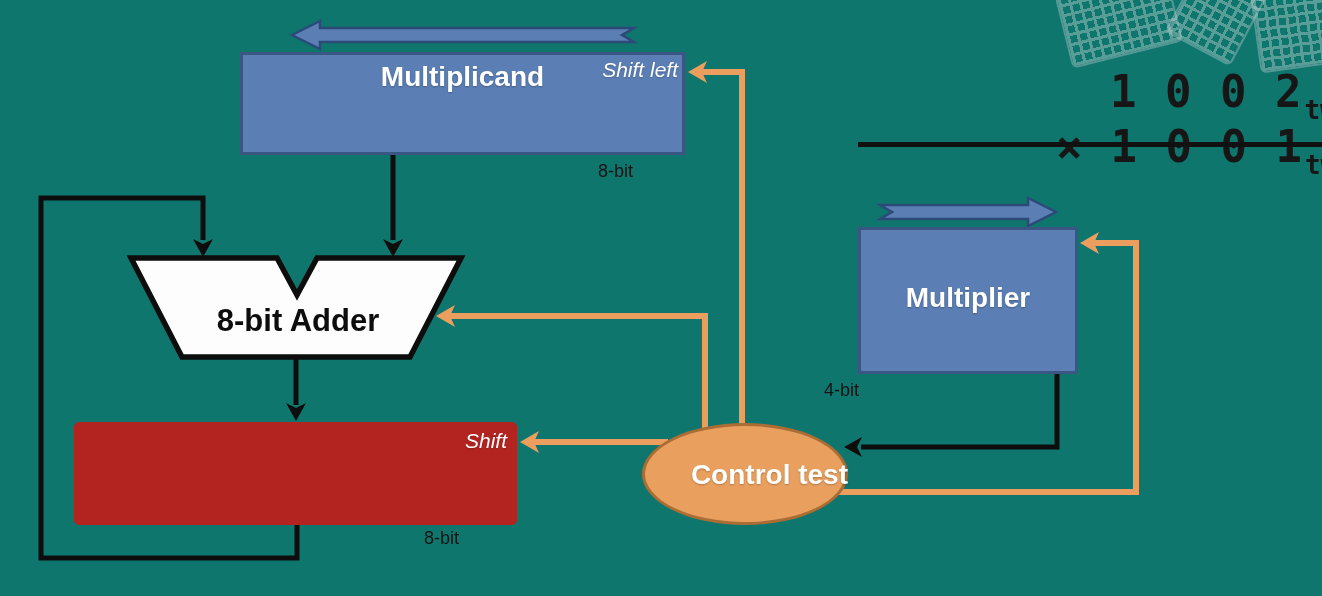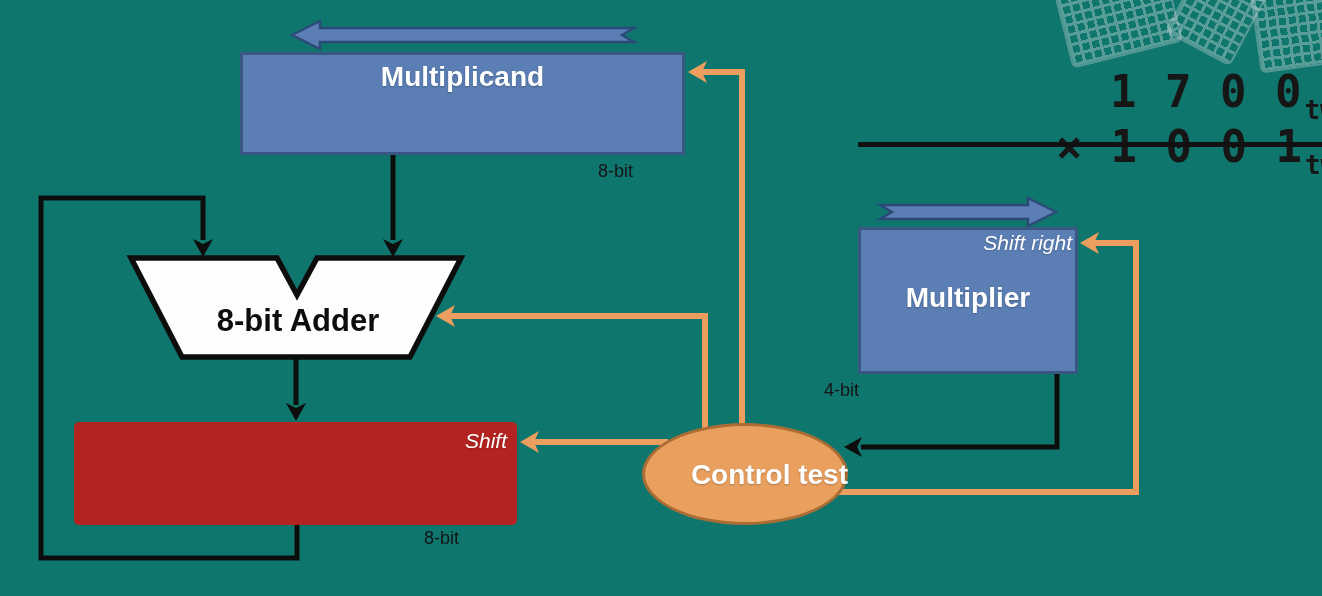--- a/index.html
+++ b/index.html
@@ -149,37 +149,37 @@
 
     <polygon points="131,258 277,258 297,295 317,258 461,258 410,357 182,357" fill="#fdfdfe" stroke="#0d0d0d" stroke-width="5.5" stroke-linejoin="miter"></polygon>
 
     <polygon points="292,35 320,21 320,28 634,28 622,35 634,42 320,42 320,49" fill="#5b7eb4" stroke="#2c4a78" stroke-width="2.5" stroke-linejoin="miter"></polygon>
 
     <polygon points="1056,212 1028,198 1028,205 880,205 892,212 880,219 1028,219 1028,226" fill="#5b7eb4" stroke="#2c4a78" stroke-width="2.5" stroke-linejoin="miter"></polygon>
   </svg>
 
   <div class="reg" style="left:240px;top:52px;width:445px;height:103px;"></div>
   <div class="reg-label" style="left:290px;top:61px;width:345px;">Multiplicand</div>
+  <div class="shift-label" style="left:478px;top:58px;width:200px;">Shift left</div>
   <div class="width-label" style="left:598px;top:161px;">8-bit</div>
 
   <div class="adder-label" style="left:188px;top:303px;width:220px;">8-bit Adder</div>
 
   <div class="reg-red" style="left:74px;top:422px;width:443px;height:103px;"></div>
   <div class="shift-label" style="left:337px;top:429px;width:170px;">Shift</div>
   <div class="width-label" style="left:424px;top:528px;">8-bit</div>
 
   <div class="reg" style="left:858px;top:227px;width:220px;height:147px;"></div>
   <div class="reg-label" style="left:858px;top:282px;width:220px;">Multiplier</div>
-  <div class="shift-label" style="left:872px;top:231px;width:200px;">Shift right</div>
   <div class="width-label" style="left:824px;top:380px;">4-bit</div>
 
   <div class="ellipse"></div>
   <div class="ellipse-label">Control test</div>
 
   <div class="bin-row" style="left:1000px;top:26px;">
-    <span>1 7 0 0</span><span class="bin-sub">two</span>
+    <span>1 0 0 2</span><span class="bin-sub">two</span>
   </div>
   <div class="bin-row" style="left:946px;top:81px;">
     <span class="bin-sign">×</span><span>1 0 0 1</span><span class="bin-sub">two</span>
   </div>
   <div class="rule-line"></div>
 
 </div>
 
 </body></html>

